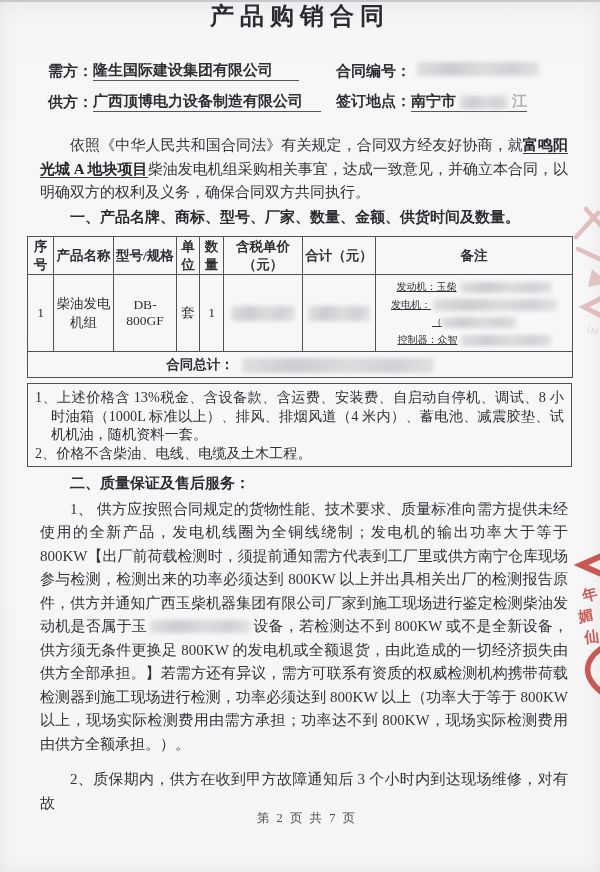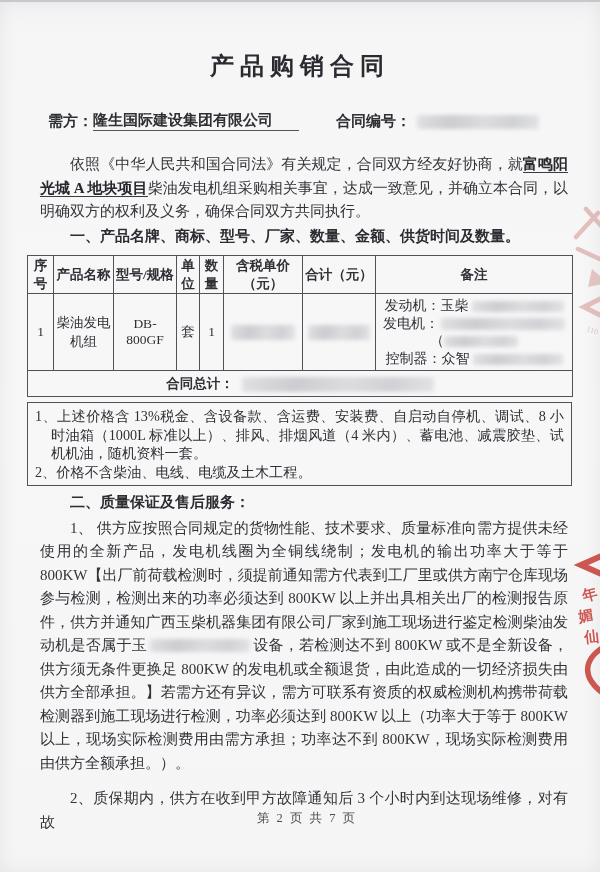--- a/index.html
+++ b/index.html
@@ -4,26 +4,26 @@
 <style>
   html,body{margin:0;padding:0;background:#e8e8ea;}
   .page{
     position:relative;width:600px;height:872px;margin:0 auto;
     background:linear-gradient(180deg,#f2f2f4 0%,#f6f6f7 4%,#f7f7f8 50%,#f5f5f6 100%);
     font-family:"Liberation Serif","DejaVu Serif",serif;
     color:#35363c;overflow:hidden;
     box-shadow:inset 0 0 18px rgba(120,120,130,.12);
   }
   .top-edge{position:absolute;top:0;left:0;right:0;height:2px;background:#a9acb1;opacity:.55;}
-  .title{padding-top:50px;text-align:center;font-size:24px;font-weight:bold;letter-spacing:6px;color:#2a2b30;}
+  .title{text-align:center;font-size:24px;font-weight:bold;letter-spacing:6px;color:#2a2b30;}
   .content{padding:0 28px;}
   .parties{margin-top:18px;}
   .party-row{display:flex;align-items:flex-end;height:31px;font-size:15px;}
   .party-left{width:308px;display:flex;align-items:flex-end;padding-left:20px;box-sizing:border-box;}
-  .party-right{display:flex;align-items:center;}
+  .party-right{display:flex;align-items:flex-start;}
   .plabel{font-weight:bold;color:#2e2f34;white-space:nowrap;}
   .uline{border-bottom:1.2px solid #55565c;font-weight:bold;color:#2e2f34;white-space:nowrap;}
   .pad-r26{padding-right:26px;}
   .pad-r18{padding-right:18px;}
   .redact{display:inline-block;vertical-align:middle;border-radius:2px;
     background:linear-gradient(100deg,#dedee1 0%,#c8c8cd 28%,#dadadd 55%,#cdced2 78%,#e1e1e3 100%);
     filter:blur(2px);opacity:.9;}
   .faint-char{opacity:.5;color:#6b6c72;font-weight:bold;}
   .body-text{margin:0 4px 0 12px;font-size:15px;line-height:23.5px;text-align:justify;color:#333439;}
   .indent{text-indent:2em;}
@@ -31,21 +31,21 @@
   .sec-heading{margin:1px 4px 0 12px;font-size:15px;line-height:23.5px;font-weight:bold;color:#2c2d32;text-indent:2em;}
   table.goods{border-collapse:collapse;table-layout:fixed;width:545px;margin:7px 0 0 -1px;font-size:13.5px;color:#2f3035;padding-left:14px;}
   table.goods col.c1{width:26px}table.goods col.c2{width:60px}table.goods col.c3{width:63px}
   table.goods col.c4{width:23px}table.goods col.c5{width:24px}table.goods col.c6{width:79px}
   table.goods col.c7{width:73px}table.goods col.c8{width:197px}
   table.goods th,table.goods td{border:1.2px solid #515257;padding:1px 2px;}
   table.goods th{font-weight:600;line-height:1.3;height:33px;}
   table.goods td{text-align:center;}
   tr.data-row{height:77px;}
   td.product-cell{padding:0 8px;line-height:1.45;}
-  td.remark-cell{text-align:left;padding:2px 4px 2px 6px;line-height:17.5px;font-size:14px;}
+  td.remark-cell{text-align:left;padding:2px 4px 2px 6px;line-height:17.5px;font-size:10px;text-decoration:underline;}
   tr.total-row{height:26px;}
   td.total-cell{text-align:left;padding-left:130px;font-weight:700;}
   .notes-box{border:1.2px solid #515257;margin:5px 0 0 -1px;width:529px;padding:4px 7px;
     font-size:14.2px;line-height:18.6px;color:#2f3035;}
   .note{padding-left:16px;text-indent:-16px;text-align:justify;}
   .footer{position:absolute;top:810px;left:7px;width:100%;text-align:center;
     font-size:12.5px;letter-spacing:2px;color:#4c4d53;}
   .stamp{position:absolute;pointer-events:none;}
   .stampA{right:-10px;top:205px;opacity:.5;filter:blur(.7px);}
   .stampB{right:-8px;top:548px;opacity:.88;filter:blur(.5px);}
@@ -62,20 +62,30 @@
 
     <div class="parties">
       <div class="party-row">
         <div class="party-left">
           <span class="plabel">需方：</span>
           <span class="uline pad-r26">隆生国际建设集团有限公司</span>
         </div>
         <div class="party-right">
           <span class="plabel">合同编号：</span>
           <span class="redact" style="width:122px;height:14px;margin-left:6px;"></span>
+        </div>
+      </div>
+      <div class="party-row">
+        <div class="party-left">
+          <span class="plabel">供方：</span>
+          <span class="uline pad-r18">广西顶博电力设备制造有限公司</span>
+        </div>
+        <div class="party-right">
+          <span class="plabel">签订地点：</span>
+          <span class="uline"><span>南宁市</span><span class="redact" style="width:48px;height:13px;margin:0 4px;"></span><span class="faint-char">江</span></span>
         </div>
       </div>
     </div>
 
     <p class="body-text indent" style="margin-top:22px;"><span>依照《中华人民共和国合同法》有关规定，合同双方经友好协商，就</span><span class="proj">富鸣阳光城 A 地块项目</span><span>柴油发电机组采购相关事宜，达成一致意见，并确立本合同，以明确双方的权利及义务，确保合同双方共同执行。</span></p>
 
     <div class="sec-heading">一、产品名牌、商标、型号、厂家、数量、金额、供货时间及数量。</div>
 
     <table class="goods">
       <colgroup>

